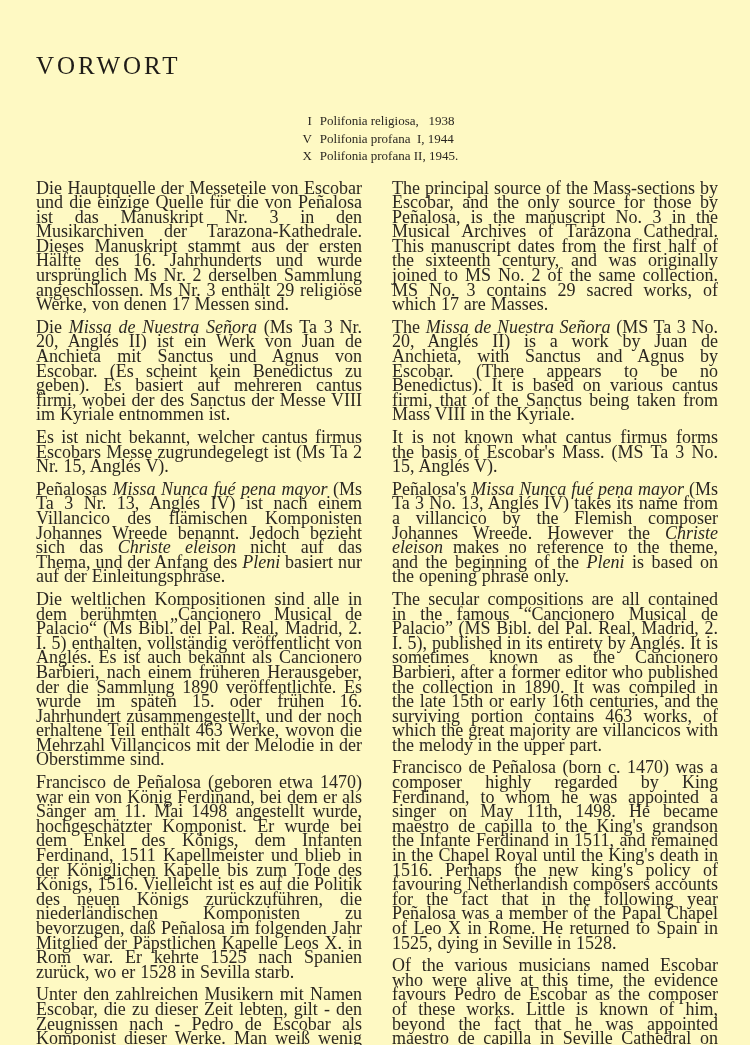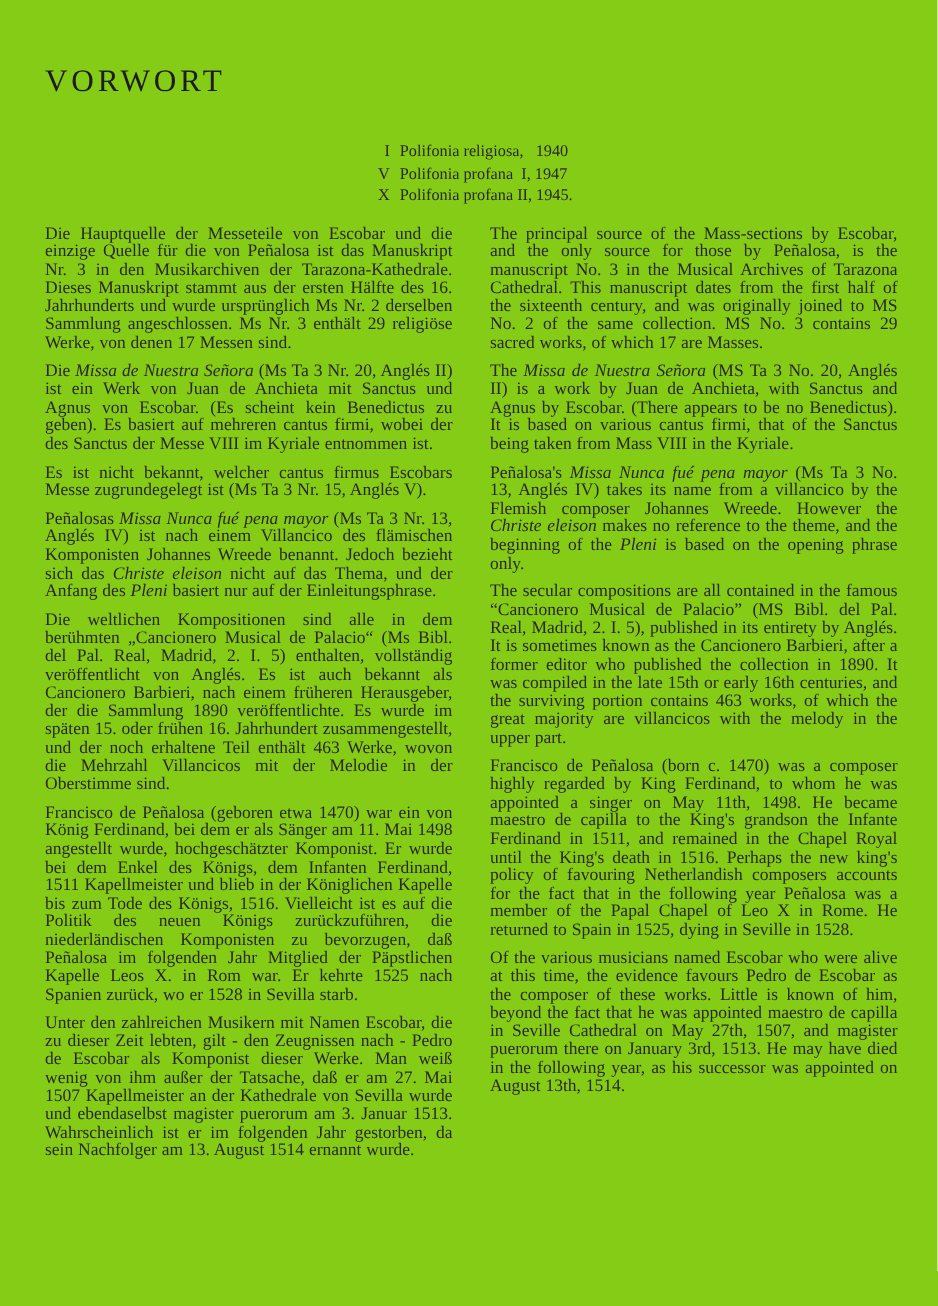--- a/index.html
+++ b/index.html
@@ -5,21 +5,21 @@
   html, body {
     margin: 0;
     padding: 0;
     background: #fdfcf8;
   }
   .page {
     position: relative;
     width: 750px;
     height: 1045px;
     box-sizing: border-box;
-    background: #84cc16;
+    background: #fef9c3;
     color: #2b2721;
     font-family: "Liberation Serif", "DejaVu Serif", serif;
     padding: 52px 32px 0 36px;
     overflow: hidden;
   }
   .columns {
     display: flex;
     gap: 30px;
   }
   .col {
@@ -27,21 +27,21 @@
     box-sizing: border-box;
   }
   h1.section-heading {
     font-size: 25px;
     font-weight: normal;
     letter-spacing: 3px;
     margin: 0 0 28px 0;
     color: #1f1c18;
   }
   .para {
-    font-size: 14px;
+    font-size: 18px;
     line-height: 14.6px;
     text-align: justify;
     margin: 0 0 8px 0;
     word-spacing: 0.4px;
   }
   .para:last-child { margin-bottom: 0; }
   .volume-list {
     width: fit-content;
     margin: 4px auto 16px auto;
     font-size: 13px;
@@ -65,45 +65,46 @@
   <div class="columns">
     <div class="col">
       <h1 class="section-heading">VORWORT</h1>
       <p class="para"></p>
     </div>
   </div>
 
   <div class="volume-list">
     <div class="volume-row">
       <span class="volume-numeral">I</span>
-      <span class="volume-entry">Polifonia religiosa,   1940</span>
+      <span class="volume-entry">Polifonia religiosa,   1938</span>
     </div>
     <div class="volume-row">
       <span class="volume-numeral">V</span>
-      <span class="volume-entry">Polifonia profana  I, 1947</span>
+      <span class="volume-entry">Polifonia profana  I, 1944</span>
     </div>
     <div class="volume-row">
       <span class="volume-numeral">X</span>
       <span class="volume-entry">Polifonia profana II, 1945.</span>
     </div>
   </div>
 
   <div class="columns">
     <div class="col">
         <p class="para">Die Hauptquelle der Messeteile von Escobar und die einzige Quelle für die von Peñalosa ist das Manuskript Nr. 3 in den Musikarchiven der Tarazona-Kathedrale. Dieses Manuskript stammt aus der ersten Hälfte des 16. Jahrhunderts und wurde ursprünglich Ms Nr. 2 derselben Sammlung angeschlossen. Ms Nr. 3 enthält 29 religiöse Werke, von denen 17 Messen sind.</p>
         <p class="para">Die <i>Missa de Nuestra Señora</i> (Ms Ta 3 Nr. 20, Anglés II) ist ein Werk von Juan de Anchieta mit Sanctus und Agnus von Escobar. (Es scheint kein Benedictus zu geben). Es basiert auf mehreren cantus firmi, wobei der des Sanctus der Messe VIII im Kyriale entnommen ist.</p>
-        <p class="para">Es ist nicht bekannt, welcher cantus firmus Escobars Messe zugrundegelegt ist (Ms Ta 3 Nr. 15, Anglés V).</p>
+        <p class="para">Es ist nicht bekannt, welcher cantus firmus Escobars Messe zugrundegelegt ist (Ms Ta 2 Nr. 15, Anglés V).</p>
         <p class="para">Peñalosas <i>Missa Nunca fué pena mayor</i> (Ms Ta 3 Nr. 13, Anglés IV) ist nach einem Villancico des flämischen Komponisten Johannes Wreede benannt. Jedoch bezieht sich das <i>Christe eleison</i> nicht auf das Thema, und der Anfang des <i>Pleni</i> basiert nur auf der Einleitungsphrase.</p>
         <p class="para">Die weltlichen Kompositionen sind alle in dem berühmten „Cancionero Musical de Palacio“ (Ms Bibl. del Pal. Real, Madrid, 2. I. 5) enthalten, vollständig veröffentlicht von Anglés. Es ist auch bekannt als Cancionero Barbieri, nach einem früheren Herausgeber, der die Sammlung 1890 veröffentlichte. Es wurde im späten 15. oder frühen 16. Jahrhundert zusammengestellt, und der noch erhaltene Teil enthält 463 Werke, wovon die Mehrzahl Villancicos mit der Melodie in der Oberstimme sind.</p>
         <p class="para">Francisco de Peñalosa (geboren etwa 1470) war ein von König Ferdinand, bei dem er als Sänger am 11. Mai 1498 angestellt wurde, hochgeschätzter Komponist. Er wurde bei dem Enkel des Königs, dem Infanten Ferdinand, 1511 Kapellmeister und blieb in der Königlichen Kapelle bis zum Tode des Königs, 1516. Vielleicht ist es auf die Politik des neuen Königs zurückzuführen, die niederländischen Komponisten zu bevorzugen, daß Peñalosa im folgenden Jahr Mitglied der Päpstlichen Kapelle Leos X. in Rom war. Er kehrte 1525 nach Spanien zurück, wo er 1528 in Sevilla starb.</p>
         <p class="para">Unter den zahlreichen Musikern mit Namen Escobar, die zu dieser Zeit lebten, gilt - den Zeugnissen nach - Pedro de Escobar als Komponist dieser Werke. Man weiß wenig von ihm außer der Tatsache, daß er am 27. Mai 1507 Kapellmeister an der Kathedrale von Sevilla wurde und ebendaselbst magister puerorum am 3. Januar 1513. Wahrscheinlich ist er im folgenden Jahr gestorben, da sein Nachfolger am 13. August 1514 ernannt wurde.</p>
       </div>
     <div class="col">
         <p class="para">The principal source of the Mass-sections by Escobar, and the only source for those by Peñalosa, is the manuscript No. 3 in the Musical Archives of Tarazona Cathedral. This manuscript dates from the first half of the sixteenth century, and was originally joined to MS No. 2 of the same collection. MS No. 3 contains 29 sacred works, of which 17 are Masses.</p>
         <p class="para">The <i>Missa de Nuestra Señora</i> (MS Ta 3 No. 20, Anglés II) is a work by Juan de Anchieta, with Sanctus and Agnus by Escobar. (There appears to be no Benedictus). It is based on various cantus firmi, that of the Sanctus being taken from Mass VIII in the Kyriale.</p>
+        <p class="para">It is not known what cantus firmus forms the basis of Escobar's Mass. (MS Ta 3 No. 15, Anglés V).</p>
         <p class="para">Peñalosa's <i>Missa Nunca fué pena mayor</i> (Ms Ta 3 No. 13, Anglés IV) takes its name from a villancico by the Flemish composer Johannes Wreede. However the <i>Christe eleison</i> makes no reference to the theme, and the beginning of the <i>Pleni</i> is based on the opening phrase only.</p>
         <p class="para">The secular compositions are all contained in the famous “Cancionero Musical de Palacio” (MS Bibl. del Pal. Real, Madrid, 2. I. 5), published in its entirety by Anglés. It is sometimes known as the Cancionero Barbieri, after a former editor who published the collection in 1890. It was compiled in the late 15th or early 16th centuries, and the surviving portion contains 463 works, of which the great majority are villancicos with the melody in the upper part.</p>
         <p class="para">Francisco de Peñalosa (born c. 1470) was a composer highly regarded by King Ferdinand, to whom he was appointed a singer on May 11th, 1498. He became maestro de capilla to the King's grandson the Infante Ferdinand in 1511, and remained in the Chapel Royal until the King's death in 1516. Perhaps the new king's policy of favouring Netherlandish composers accounts for the fact that in the following year Peñalosa was a member of the Papal Chapel of Leo X in Rome. He returned to Spain in 1525, dying in Seville in 1528.</p>
         <p class="para">Of the various musicians named Escobar who were alive at this time, the evidence favours Pedro de Escobar as the composer of these works. Little is known of him, beyond the fact that he was appointed maestro de capilla in Seville Cathedral on May 27th, 1507, and magister puerorum there on January 3rd, 1513. He may have died in the following year, as his successor was appointed on August 13th, 1514.</p>
       </div>
   </div>
 
 </div>
 
 </body></html>

